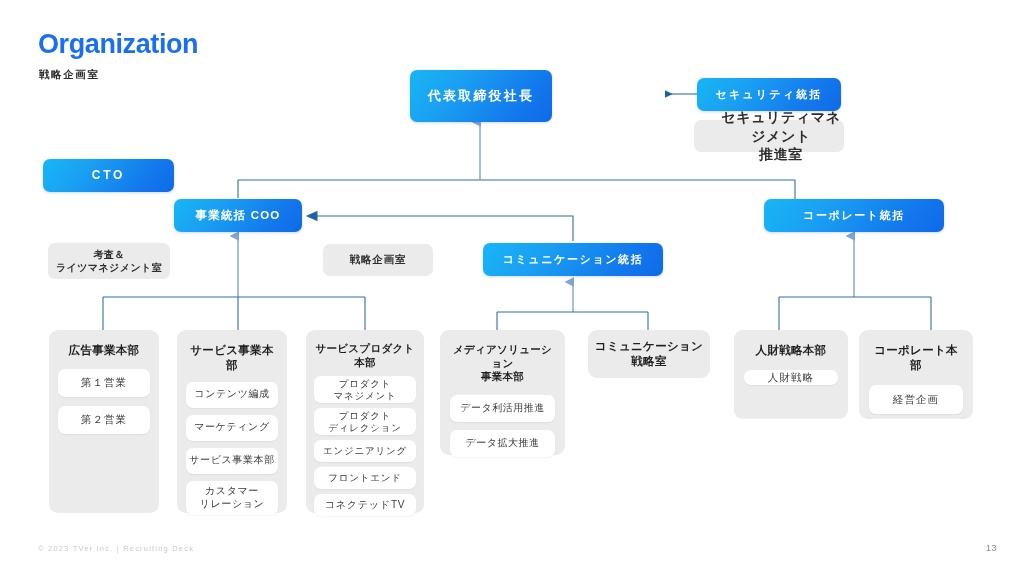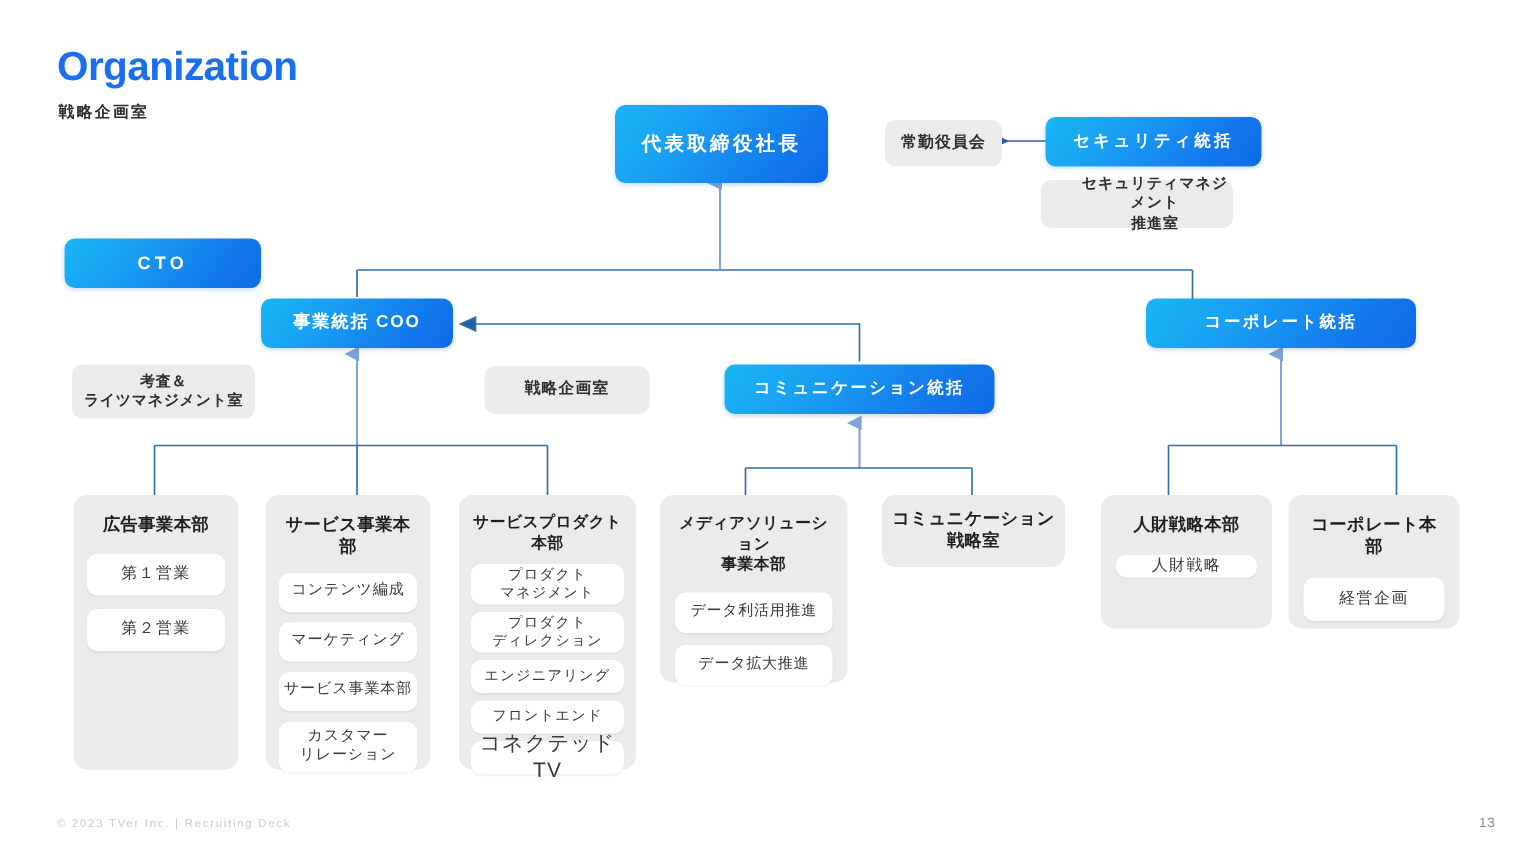--- a/index.html
+++ b/index.html
@@ -128,29 +128,26 @@
       <path d="M779 297 L931 297"></path>
       <path d="M779 297 L779 330"></path>
       <path d="M931 297 L931 330"></path>
     </g>
   </svg>
 
   <div class="node blue" style="left:410px;top:70px;width:142px;height:52px;font-size:13px;">
     <span>代表取締役社長</span>
   </div>
 
-  <div class="node gray" style="left:590px;top:80px;width:78px;height:31px;font-size:10.5px;letter-spacing:0.8px;">
-    <span>常勤役員会</span>
-  </div>
 
   <div class="node blue" style="left:697px;top:78px;width:144px;height:33px;font-size:11px;">
     <span>セキュリティ統括</span>
   </div>
 
-  <div class="node gray" style="left:694px;top:120px;width:128px;height:32px;font-size:10px;letter-spacing:0.6px;white-space:pre-line;padding-left:24px;">
+  <div class="node gray" style="left:694px;top:120px;width:150px;height:32px;font-size:14px;letter-spacing:0.6px;white-space:pre-line;padding-left:24px;">
     <span>セキュリティマネジメント
 推進室</span>
   </div>
 
   <div class="node blue" style="left:43px;top:159px;width:131px;height:33px;font-size:12px;letter-spacing:2.8px;">
     <span>CTO</span>
   </div>
 
   <div class="node blue" style="left:174px;top:199px;width:128px;height:33px;font-size:11.5px;letter-spacing:1.2px;">
     <span>事業統括 COO</span>
@@ -194,21 +191,21 @@
 
   <div class="node group" style="left:306px;top:330px;width:118px;height:183px;padding:12px 8px 0 8px;">
     <div class="group-title" style="font-size:10.5px;white-space:pre-line;">サービスプロダクト本部</div>
     <div style="margin-top:7px;display:flex;flex-direction:column;gap:5px;">
       <div class="unit" style="height:27px;font-size:9.5px;letter-spacing:0.8px;white-space:pre-line;">プロダクト
 マネジメント</div>
       <div class="unit" style="height:27px;font-size:9.5px;letter-spacing:0.8px;white-space:pre-line;">プロダクト
 ディレクション</div>
       <div class="unit" style="height:22px;font-size:9.5px;letter-spacing:0.8px;">エンジニアリング</div>
       <div class="unit" style="height:22px;font-size:9.5px;letter-spacing:0.8px;">フロントエンド</div>
-      <div class="unit" style="height:22px;font-size:14px;letter-spacing:0.8px;">コネクテッドTV</div>
+      <div class="unit" style="height:22px;font-size:10px;letter-spacing:0.8px;">コネクテッドTV</div>
     </div>
   </div>
 
   <div class="node group" style="left:440px;top:330px;width:125px;height:125px;padding:13px 10px 0 10px;">
     <div class="group-title" style="font-size:10.5px;white-space:pre-line;">メディアソリューション
 事業本部</div>
     <div style="margin-top:11px;display:flex;flex-direction:column;gap:8px;">
       <div class="unit" style="height:27px;font-size:10px;letter-spacing:0.5px;">データ利活用推進</div>
       <div class="unit" style="height:27px;font-size:10px;letter-spacing:0.5px;">データ拡大推進</div>
     </div>

